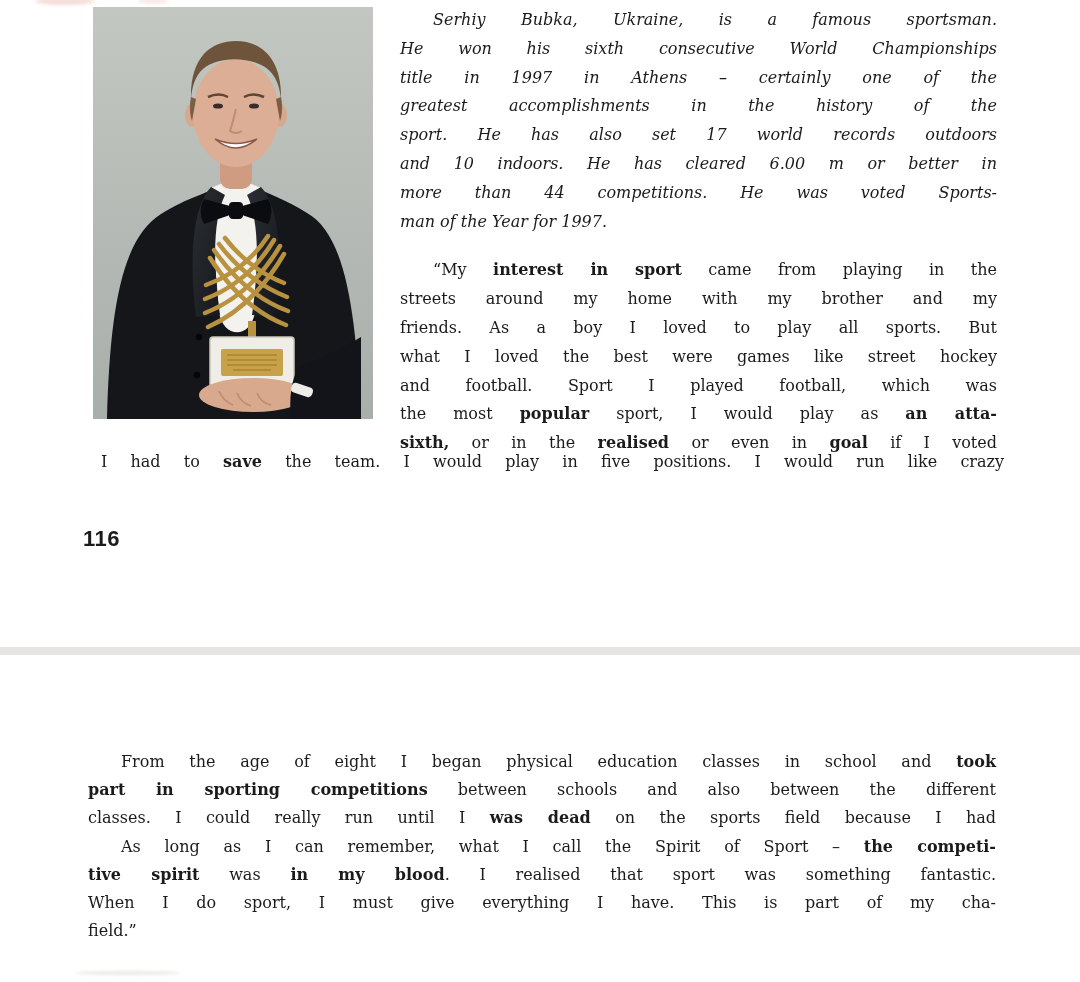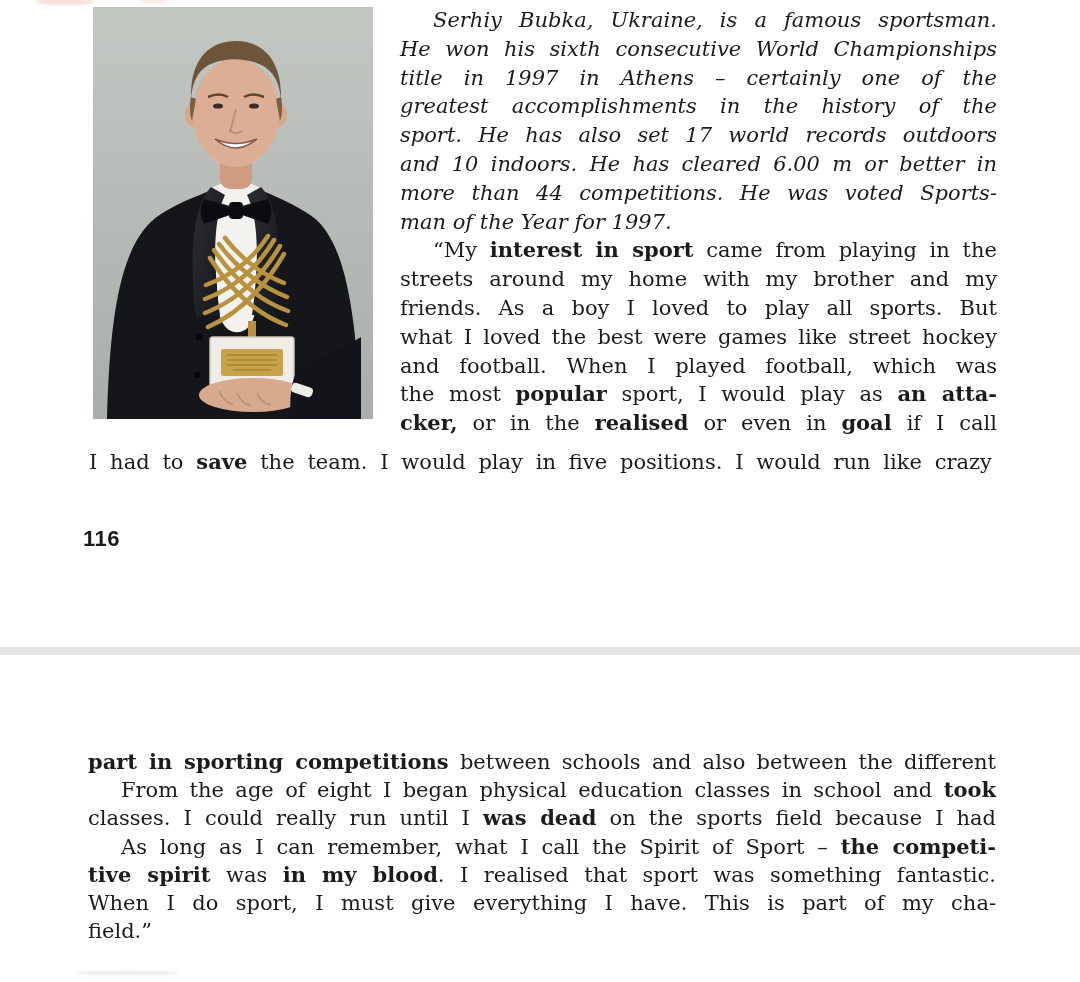--- a/index.html
+++ b/index.html
@@ -3,29 +3,29 @@
 <meta charset="utf-8">
 <style>
   html,body{margin:0;padding:0;}
   body{
     width:1080px;height:982px;position:relative;overflow:hidden;
     background:#ffffff;color:#1b1b1b;
     font-family:"DejaVu Serif", serif;
   }
   .abs{position:absolute;}
   
-  .textblock{font-size:21px;}
+  .textblock{font-size:16px;}
   .line{text-align:justify;text-align-last:justify;}
   .line.last{text-align-last:left;}
   .line.indent{text-indent:33px;}
   b{font-weight:bold;}
   .col-narrow{left:400px;top:6px;width:597px;line-height:28.8px;}
   .italic-para{font-style:italic;}
-  .quote-para{margin-top:0;}
-  .wide{left:89px;top:448px;width:903px;line-height:28.8px;}
+  .quote-para{margin-top:20px;}
+  .wide{left:101px;top:448px;width:903px;line-height:28.8px;}
   .section2{left:88px;top:748px;width:908px;line-height:28.2px;}
   .pagenum{
     left:83px;top:526px;
     font-family:"Liberation Sans", sans-serif;font-weight:bold;font-size:22px;
     letter-spacing:0.5px;
   }
   .separator{left:0;top:647px;width:1080px;height:8px;background:#e6e5e4;}
   .photo{left:93px;top:7px;width:280px;height:412px;margin:0;padding:0;line-height:0;}
   .photo svg{display:block;}
   
@@ -129,37 +129,37 @@
         <div class="line"><span>sport. He has also set 17 world records outdoors</span></div>
         <div class="line"><span>and 10 indoors. He has cleared 6.00 m or better in</span></div>
         <div class="line"><span>more than 44 competitions. He was voted Sports-</span></div>
         <div class="line last"><span>man of the Year for 1997.</span></div>
       </div>
     <div class="quote-para">
         <div class="line indent"><span>“My </span><b>interest in sport</b><span> came from playing in the</span></div>
         <div class="line"><span>streets around my home with my brother and my</span></div>
         <div class="line"><span>friends. As a boy I loved to play all sports. But</span></div>
         <div class="line"><span>what I loved the best were games like street hockey</span></div>
-        <div class="line"><span>and football. When I played football, which was</span></div>
+        <div class="line"><span>and football. Sport I played football, which was</span></div>
         <div class="line"><span>the most </span><b>popular</b><span> sport, I would play as </span><b>an atta-</b></div>
-        <div class="line"><b>cker,</b><span> or in the </span><b>realised</b><span> or even in </span><b>goal</b><span> if I call</span></div>
+        <div class="line"><b>sixth,</b><span> or in the </span><b>realised</b><span> or even in </span><b>goal</b><span> if I voted</span></div>
       </div>
   </div>
 
   <div class="abs wide textblock">
       <div class="line"><span>I had to </span><b>save</b><span> the team. I would play in five positions. I would run like crazy</span></div>
     </div>
 
   <div class="abs pagenum">116</div>
 
   <div class="abs separator"></div>
 
   <div class="abs section2 textblock">
+      <div class="line indent"><span>From the age of eight I began physical education classes in school and </span><b>took</b></div>
       <div class="line"><b>part in sporting competitions</b><span> between schools and also between the different</span></div>
-      <div class="line indent"><span>From the age of eight I began physical education classes in school and </span><b>took</b></div>
       <div class="line"><span>classes. I could really run until I </span><b>was dead</b><span> on the sports field because I had</span></div>
       <div class="line indent"><span>As long as I can remember, what I call the Spirit of Sport – </span><b>the competi-</b></div>
       <div class="line"><b>tive spirit</b><span> was </span><b>in my blood</b><span>. I realised that sport was something fantastic.</span></div>
       <div class="line"><span>When I do sport, I must give everything I have. This is part of my cha-</span></div>
       <div class="line last"><span>field.”</span></div>
     </div>
 
   <div class="abs smudge s3"></div>
 
 </div>

